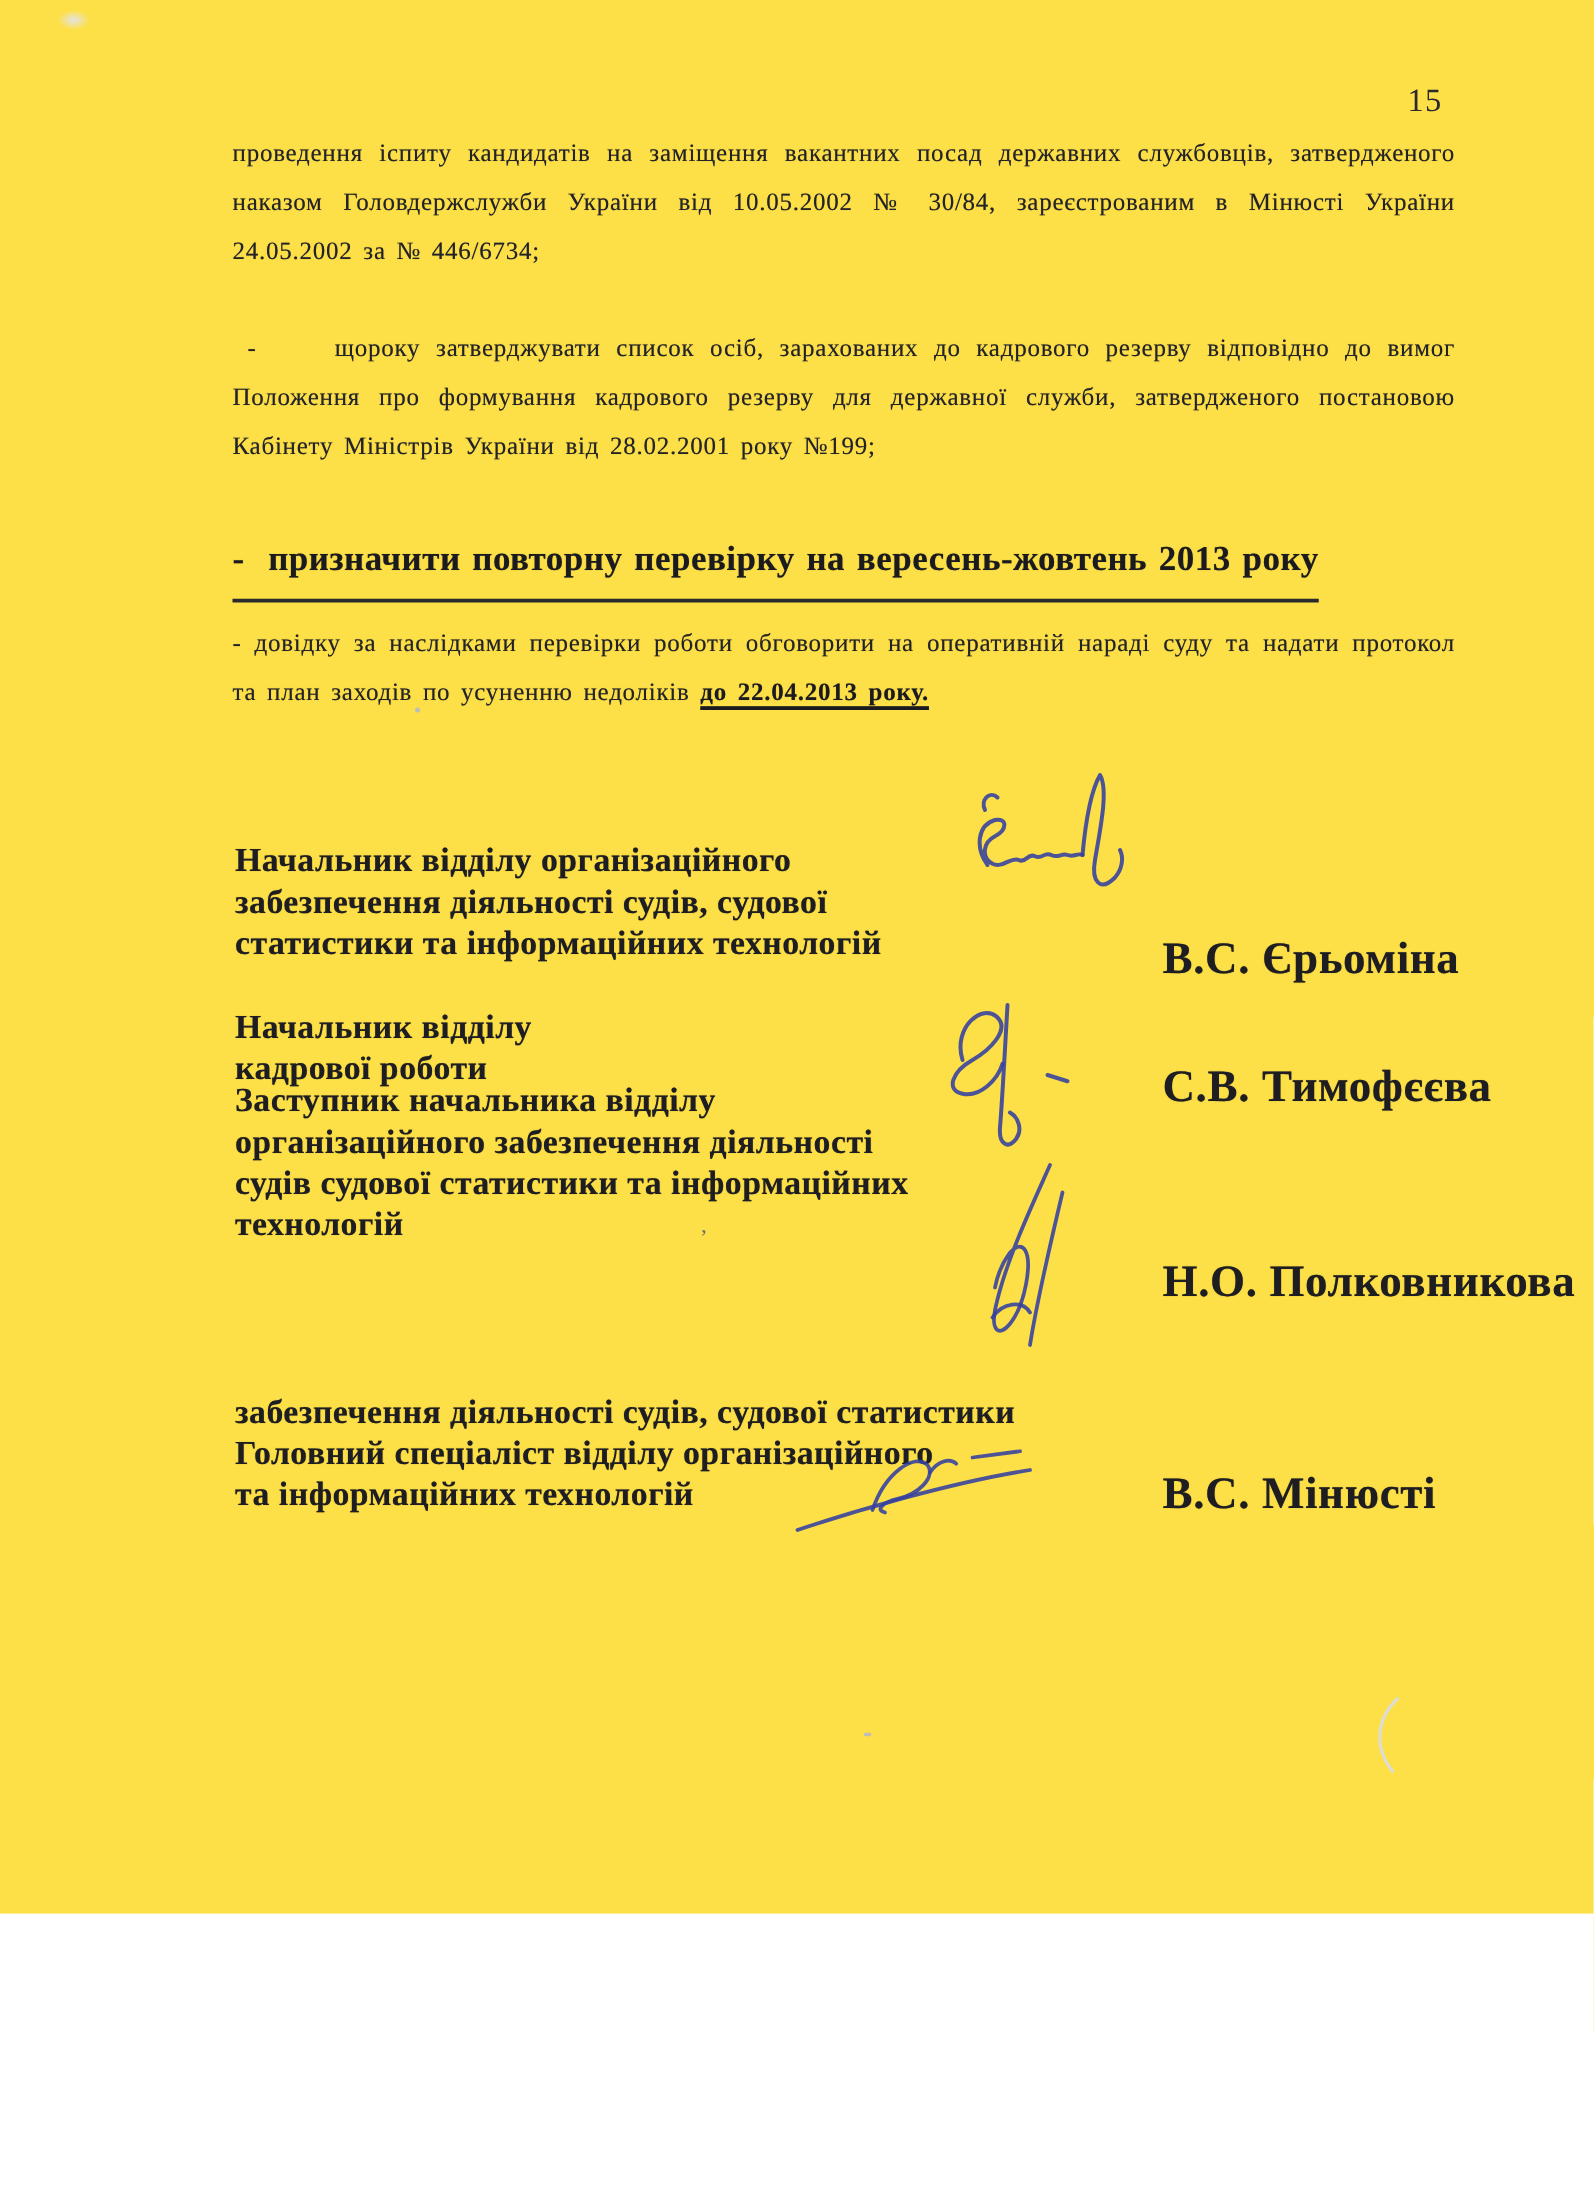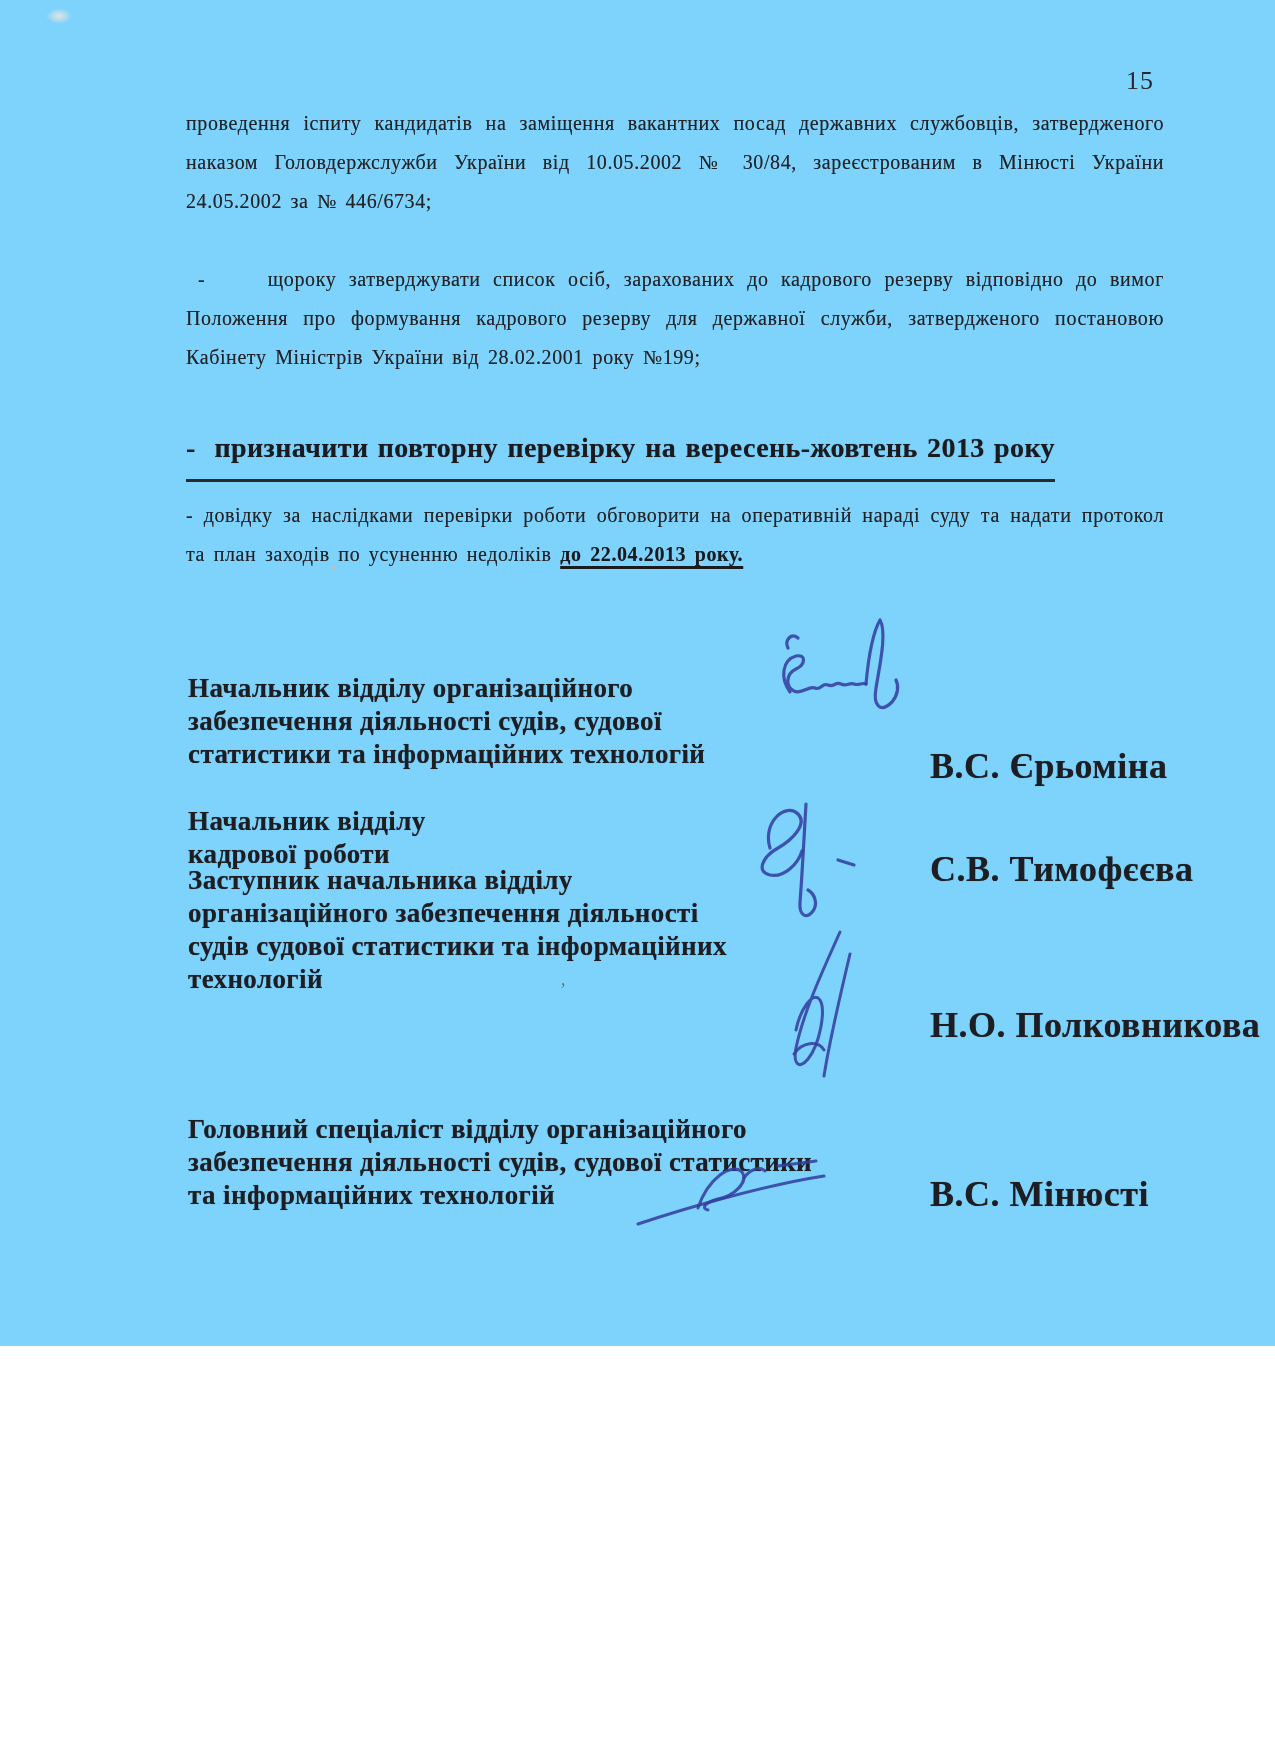--- a/index.html
+++ b/index.html
@@ -1,19 +1,19 @@
 <!DOCTYPE html>
 <html><head>
 <meta charset="utf-8">
 <style>
   html,body{margin:0;padding:0;background:#ffffff;}
   .page{
     position:relative;
-    width:1275px;height:1346px;
-    background:#7dd3fc;
+    width:1275px;height:1531px;
+    background:#fde047;
     font-family:"Liberation Serif","DejaVu Serif",serif;
     color:#202024;
     overflow:hidden;
   }
   .page-number{
     position:absolute;left:1126px;top:66px;
     font-size:26px;letter-spacing:1px;color:#2a2a2e;
   }
   .body-par{
     position:absolute;left:186px;width:978px;
@@ -131,22 +131,22 @@
     <div>технологій</div>
   </div>
   <svg class="sig" style="left:766px;top:926px;" width="100" height="165" viewBox="0 0 100 165">
     <path stroke-width="3" d="M74 6 C58 42 38 84 30 122 C27 138 33 144 42 133 C54 118 60 84 54 74 C47 64 34 84 30 104"></path>
     <path stroke-width="3" d="M84 28 C74 70 64 112 58 150"></path>
     <path stroke-width="3" d="M28 128 C36 116 52 114 58 124"></path>
   </svg>
   <div class="sig-name n3">Н.О. Полковникова</div>
 
   <div class="sig-title t4">
+    <div>забезпечення діяльності судів, судової статистики</div>
     <div>Головний спеціаліст відділу організаційного</div>
-    <div>забезпечення діяльності судів, судової статистики</div>
     <div>та інформаційних технологій</div>
   </div>
   <svg class="sig" style="left:632px;top:1138px;" width="200" height="95" viewBox="0 0 200 95">
     <path stroke-width="3" d="M6 86 C48 72 128 48 192 38"></path>
     <path stroke-width="3" d="M66 70 C76 40 100 24 110 34 C117 44 102 58 86 61 C74 64 68 70 76 72"></path>
     <path stroke-width="3" d="M112 40 C118 31 128 28 133 33"></path>
     <path stroke-width="3" d="M146 28 L184 23"></path>
   </svg>
   <div class="sig-name n4">В.С. Мінюсті</div>
 

